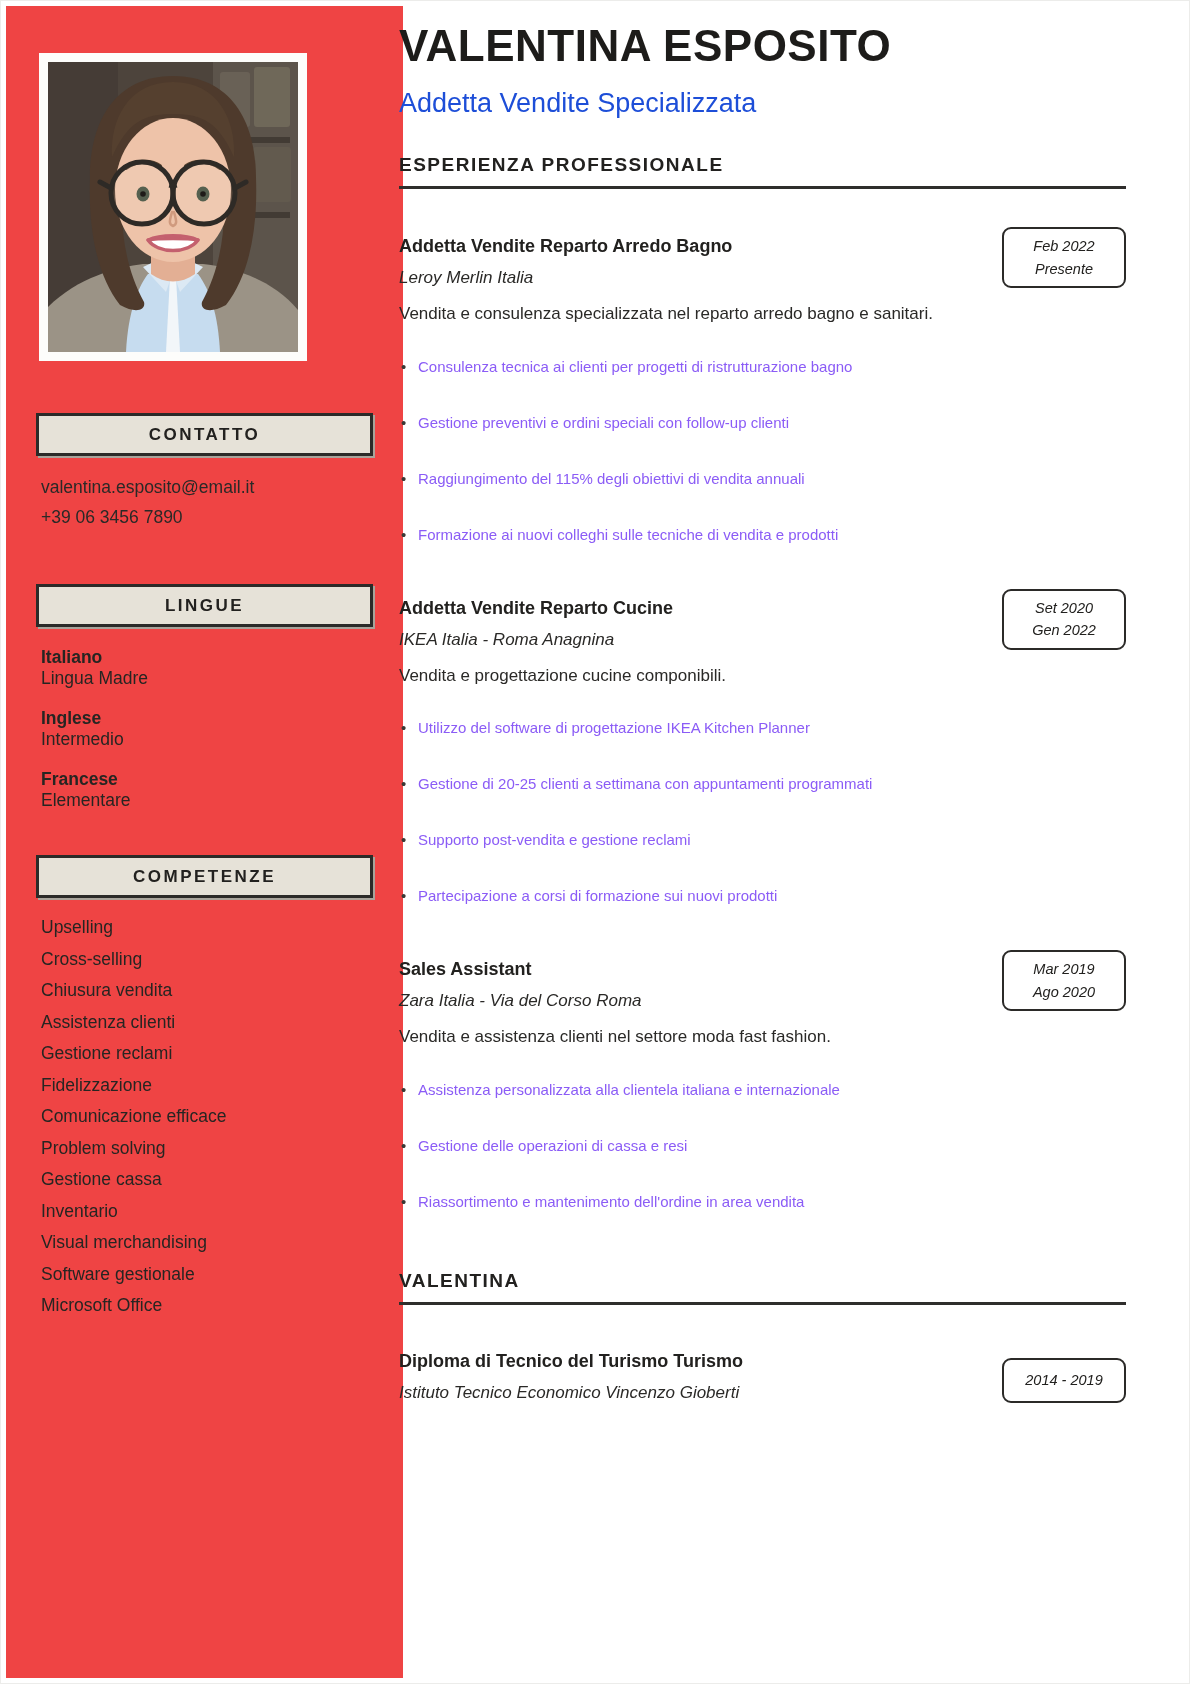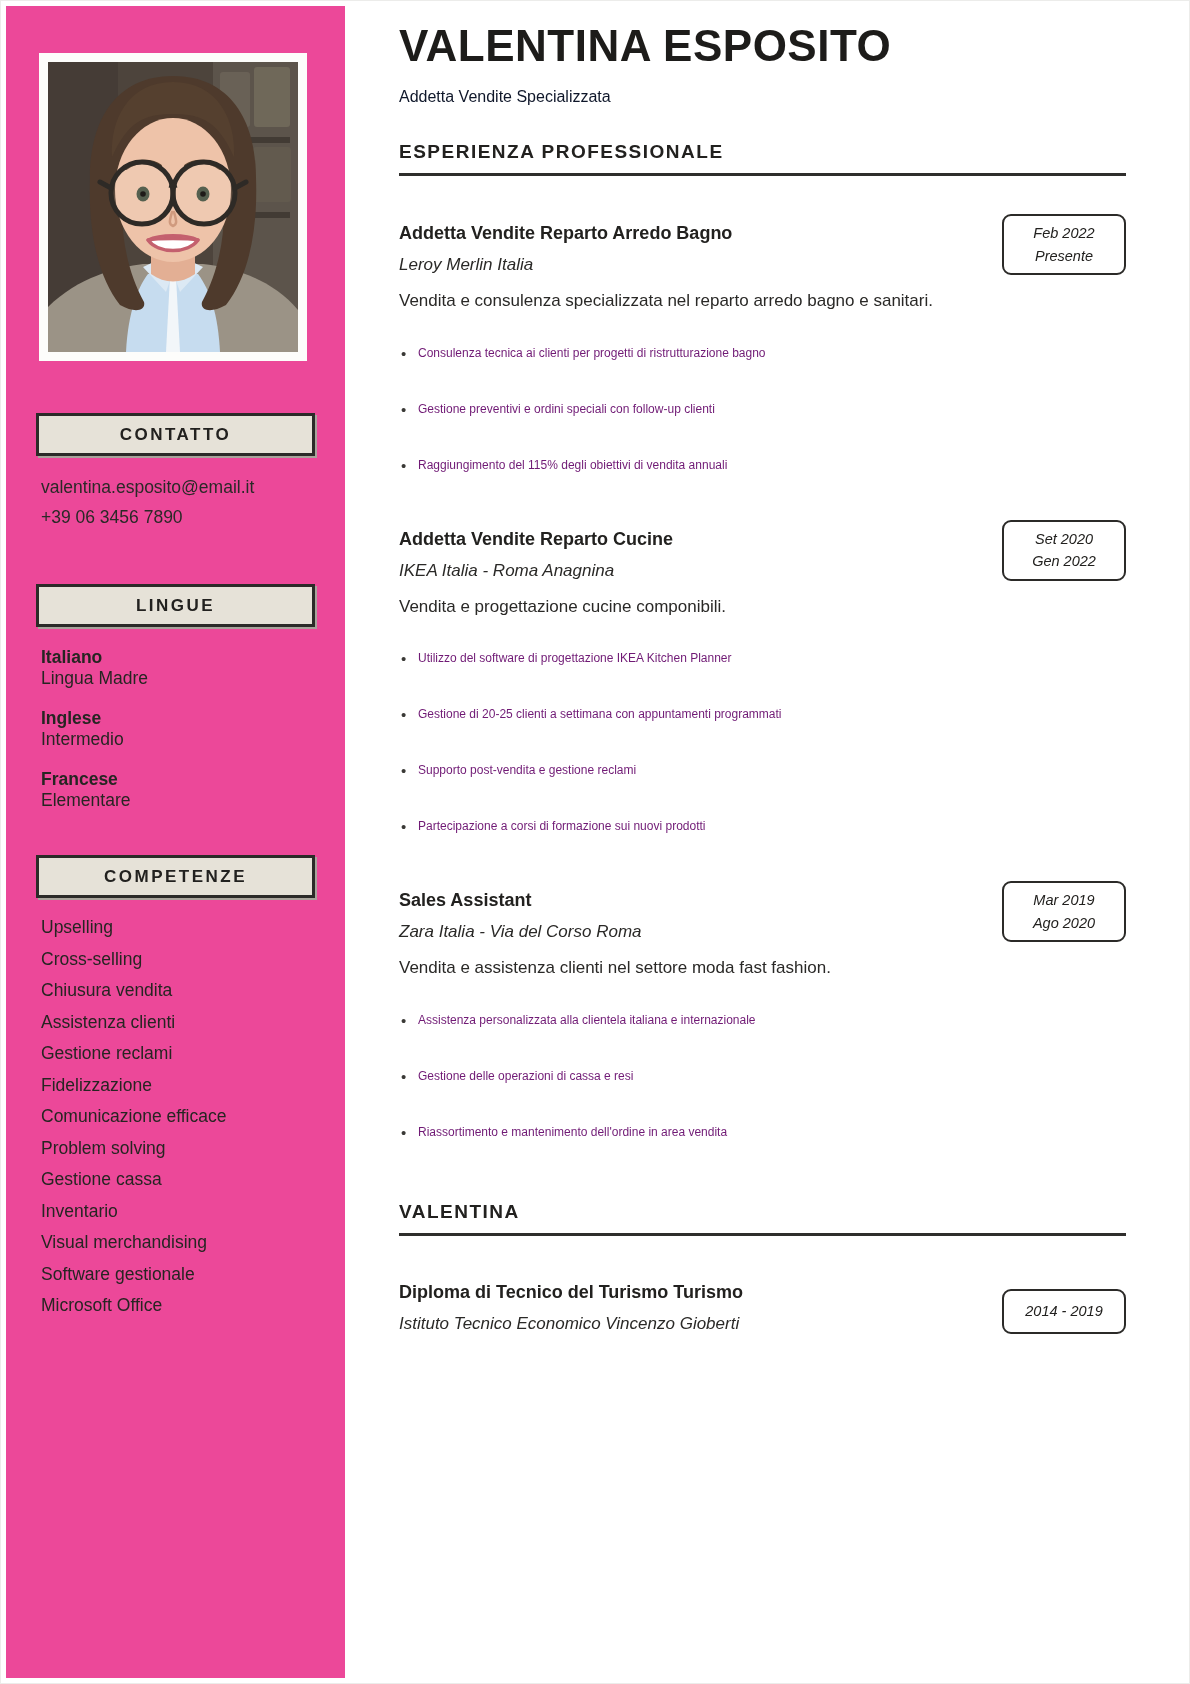--- a/index.html
+++ b/index.html
@@ -9,22 +9,22 @@
     font-family:"Liberation Sans", sans-serif;
     color:#262522;
   }
   .page {
     position:absolute; inset:0;
     border:1px solid #ececea;
     background:#fff;
   }
   
   .sidebar {
-    position:absolute; left:5px; top:5px; bottom:5px; width:339px;
-    background:#ec4899;
+    position:absolute; left:5px; top:5px; bottom:5px; width:397px;
+    background:#ef4444;
   }
   .photo-frame {
     margin:47px 0 0 33px;
     width:268px; height:308px;
     background:#fdfdfb;
     padding:9px;
   }
   .photo-frame svg { width:100%; height:100%; display:block; }
 
   .box-heading {
@@ -57,21 +57,21 @@
     position:absolute; left:398px; top:0; width:727px;
   }
   .name {
     margin-top:22px;
     font-size:44px;
     font-weight:900;
     letter-spacing:0.5px;
     color:#1d1c1a;
     line-height:1.05;
   }
-  .subtitle { margin-top:19px; font-size:16px; color:#0f172a; }
+  .subtitle { margin-top:19px; font-size:27px; color:#1d4ed8; }
 
   .section-heading {
     margin-top:35px;
     font-size:19px;
     font-weight:bold;
     letter-spacing:1.5px;
     color:#22211f;
     padding-bottom:10px;
     border-bottom:3px solid #2f2e2c;
   }
@@ -92,23 +92,23 @@
     font-size:14.5px;
     line-height:1.55;
     color:#22211f;
     background:#fff;
   }
   .summary { margin-top:13px; font-size:17px; line-height:1.5; max-width:600px; color:#2a2927; }
   .bullets { list-style:none; margin-top:9px; }
   .bullets li {
     position:relative;
     padding-left:19px;
-    font-size:12px;
+    font-size:15px;
     line-height:33px;
-    color:#701a75;
+    color:#8b5cf6;
     margin-top:23px;
   }
   .bullets li::before {
     content:"•";
     position:absolute; left:2px; top:0;
     font-size:15px;
     color:#3a3936;
   }
   .section-heading.formazione { margin-top:52px; }
   .edu { margin-top:42px; }
@@ -233,20 +233,21 @@
         <div class="date-badge">
           <div>Feb 2022</div>
           <div>Presente</div>
         </div>
       </div>
       <p class="summary">Vendita e consulenza specializzata nel reparto arredo bagno e sanitari.</p>
       <ul class="bullets">
         <li>Consulenza tecnica ai clienti per progetti di ristrutturazione bagno</li>
         <li>Gestione preventivi e ordini speciali con follow-up clienti</li>
         <li>Raggiungimento del 115% degli obiettivi di vendita annuali</li>
+        <li>Formazione ai nuovi colleghi sulle tecniche di vendita e prodotti</li>
       </ul>
     </article>
 
     <article class="job">
       <div class="entry-header">
         <div class="entry-titles">
           <h3 class="job-title">Addetta Vendite Reparto Cucine</h3>
           <div class="company">IKEA Italia - Roma Anagnina</div>
         </div>
         <div class="date-badge">

